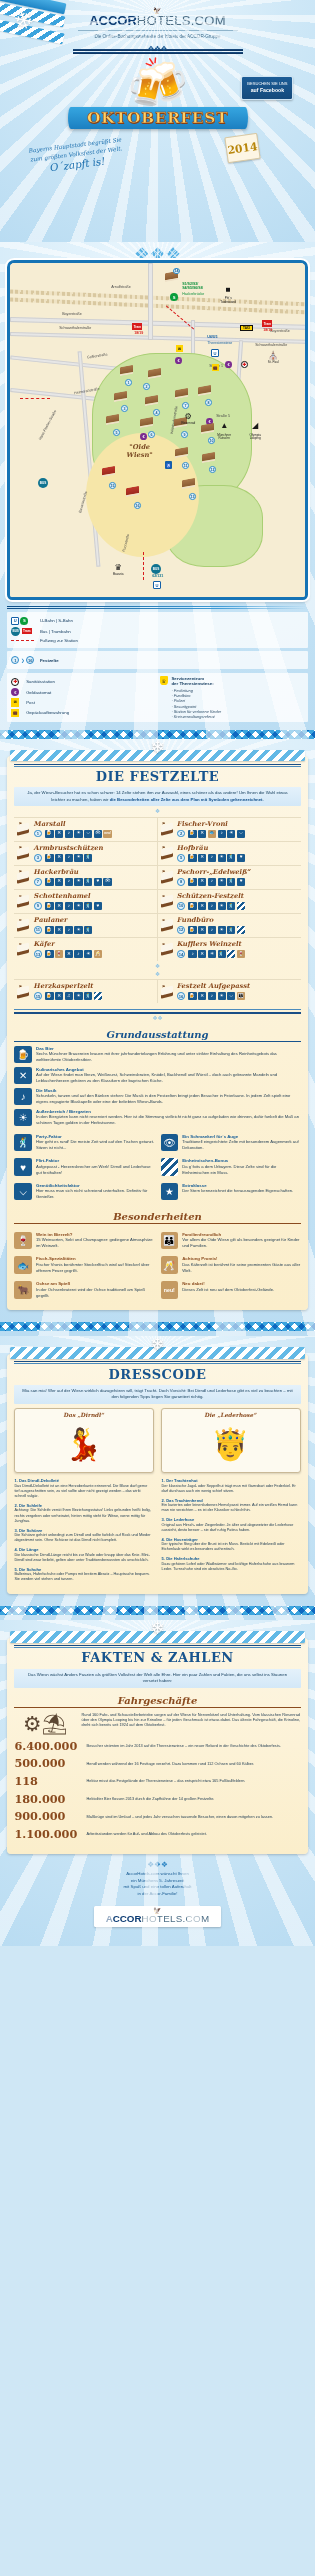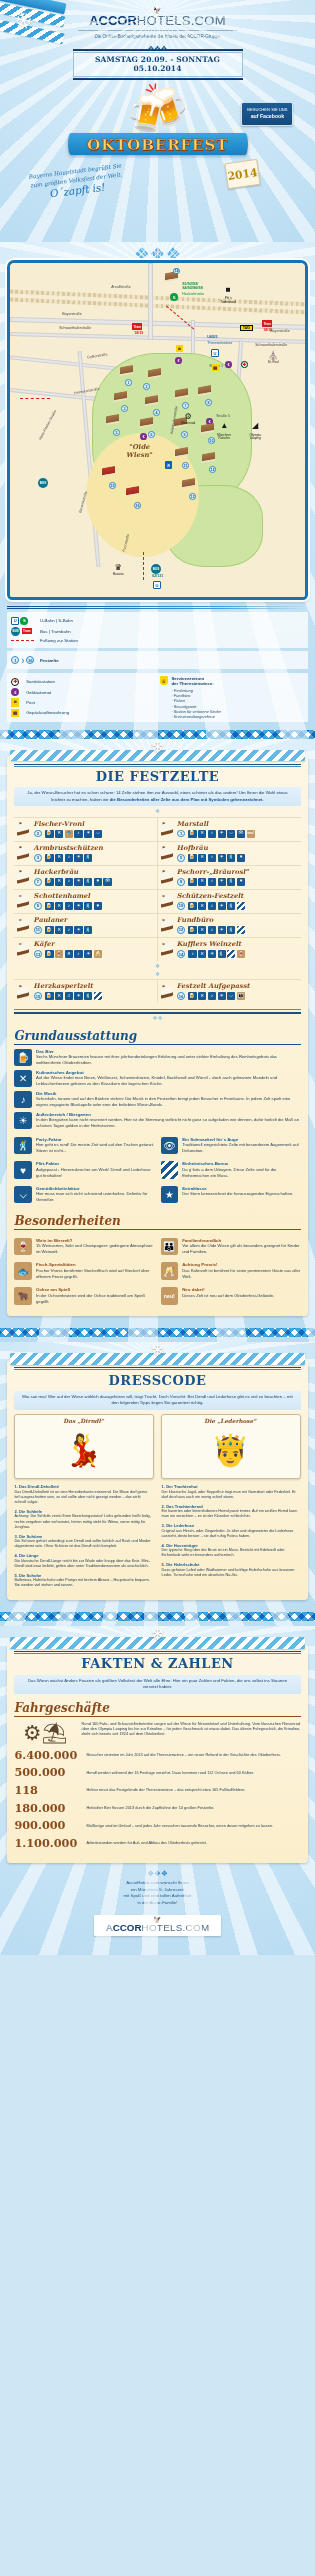--- a/index.html
+++ b/index.html
@@ -248,21 +248,21 @@
   .bdg.neu{ font-size:3.1px;font-weight:700;}
 
   .oide-head{
     font-family:"DejaVu Serif",serif;font-style:italic;font-weight:700;
     color:#1b6fae;font-size:8.8px;text-align:center;margin-bottom:1.5px;
   }
 
   
   .sub-title{
     font-family:"DejaVu Serif",serif;font-style:italic;font-weight:700;
-    font-size:12px;color:#17548e;margin:7.2px 0 1px;
+    font-size:10px;color:#17548e;margin:7.2px 0 1px;text-align:center;
   }
   .sub-title.brown{ color:#8a4b1f; }
   .sub-rule{ height:0.8px;background:#17548e;margin-bottom:4.1px;}
   .sub-rule.brown{ background:#8a4b1f;}
   .feat{ display:flex;gap:4.1px;margin:3.6px 0;align-items:flex-start; }
   .feat .ficon{
     width:17.5px;height:17.5px;flex:0 0 17.5px;border-radius:2.1px;background:#185a8f;
     color:#fff;display:flex;align-items:center;justify-content:center;font-size:9.8px;
   }
   .feat .ficon.tan{ background:#c49a62; }
@@ -330,21 +330,20 @@
         <span class="bird">🦅</span>
         <b>ACCOR</b><span>HOTELS.COM</span>
       </div>
       <div class="logo-rule"></div>
       <div class="tagline">Die Online-Buchungswebseite der Hotels der ACCOR-Gruppe</div>
     </div>
 
     <div class="datebar">
       <div class="flourish">❖❖❖</div>
       <div class="top-rule"></div>
-      <div class="inner"><span>SAMSTAG 20.09. - SONNTAG 05.10.2014</span></div>
       <div class="bot-rule"></div>
     </div>
 
     <div class="hero">
       <div class="fb-badge">
         <span>BESUCHEN SIE UNS</span><br>
         <b>auf Facebook</b>
       </div>
       <div class="hero-art">
         <span class="beer-emoji">🍻</span>
@@ -603,57 +602,57 @@
       </div>
       <div class="divider">❖</div>
 
       <div class="tent-grid" id="tent-grid">
           <div class="tent-cell">
             <div class="tent-icon">
               <span class="flag">⚑</span>
               <span class="roof"></span>
             </div>
             <div class="tent-body">
-              <div class="tent-name">Fischer-Vroni</div>
-              <div class="badges">
-                <span class="tent-nr">2</span>
-                <span class="bdg">🍺</span>
-                <span class="bdg">✕</span>
-                <span class="bdg tan">🐟</span>
-                <span class="bdg">♪</span>
-                <span class="bdg">☀</span>
-                <span class="bdg">⌵</span>
-              </div>
-            </div>
-          </div>
-          <div class="tent-cell">
-            <div class="tent-icon">
-              <span class="flag">⚑</span>
-              <span class="roof"></span>
-            </div>
-            <div class="tent-body">
               <div class="tent-name">Marstall</div>
               <div class="badges">
                 <span class="tent-nr">1</span>
                 <span class="bdg">🍺</span>
                 <span class="bdg">✕</span>
                 <span class="bdg">♪</span>
                 <span class="bdg">☀</span>
                 <span class="bdg">⌵</span>
                 <span class="bdg">👁</span>
                 <span class="bdg tan neu">neu!</span>
               </div>
             </div>
           </div>
           <div class="tent-cell">
             <div class="tent-icon">
               <span class="flag">⚑</span>
               <span class="roof"></span>
             </div>
             <div class="tent-body">
+              <div class="tent-name">Fischer-Vroni</div>
+              <div class="badges">
+                <span class="tent-nr">2</span>
+                <span class="bdg">🍺</span>
+                <span class="bdg">✕</span>
+                <span class="bdg tan">🐟</span>
+                <span class="bdg">♪</span>
+                <span class="bdg">☀</span>
+                <span class="bdg">⌵</span>
+              </div>
+            </div>
+          </div>
+          <div class="tent-cell">
+            <div class="tent-icon">
+              <span class="flag">⚑</span>
+              <span class="roof"></span>
+            </div>
+            <div class="tent-body">
               <div class="tent-name">Armbrustschützen</div>
               <div class="badges">
                 <span class="tent-nr">3</span>
                 <span class="bdg">🍺</span>
                 <span class="bdg">✕</span>
                 <span class="bdg">♪</span>
                 <span class="bdg">☀</span>
                 <span class="bdg">🕺</span>
               </div>
             </div>
@@ -694,21 +693,21 @@
                 <span class="bdg">👁</span>
               </div>
             </div>
           </div>
           <div class="tent-cell">
             <div class="tent-icon">
               <span class="flag">⚑</span>
               <span class="roof"></span>
             </div>
             <div class="tent-body">
-              <div class="tent-name">Pschorr-„Bräurosl“</div>
+              <div class="tent-name">Pschorr-„Edelweiß“</div>
               <div class="badges">
                 <span class="tent-nr">8</span>
                 <span class="bdg">🍺</span>
                 <span class="bdg">✕</span>
                 <span class="bdg">♪</span>
                 <span class="bdg">☀</span>
                 <span class="bdg">🕺</span>
                 <span class="bdg">♥</span>
               </div>
             </div>

